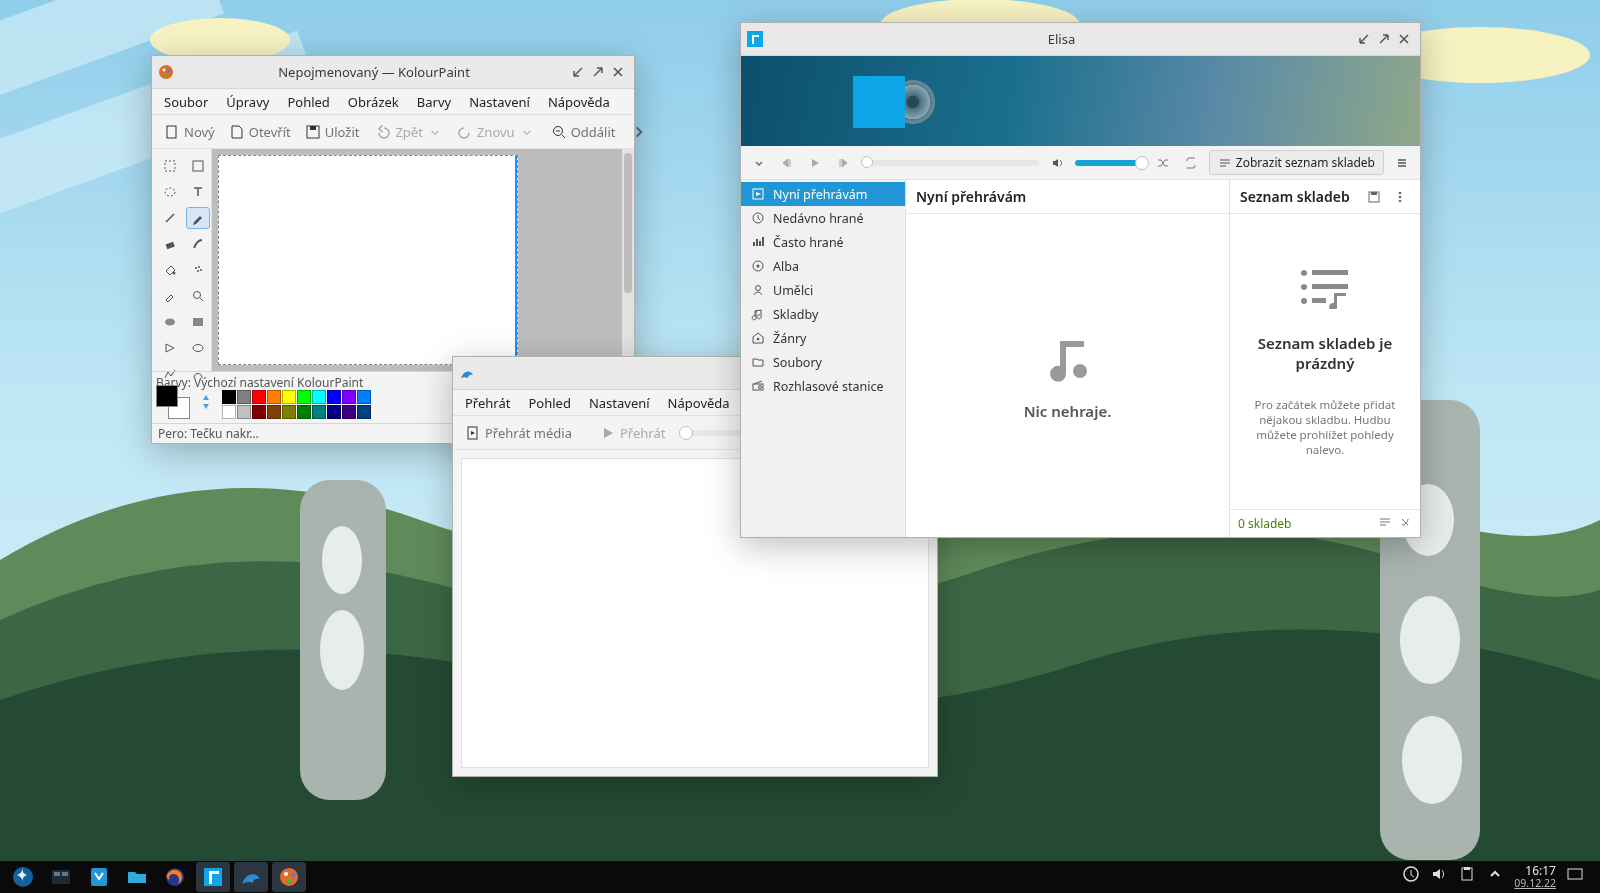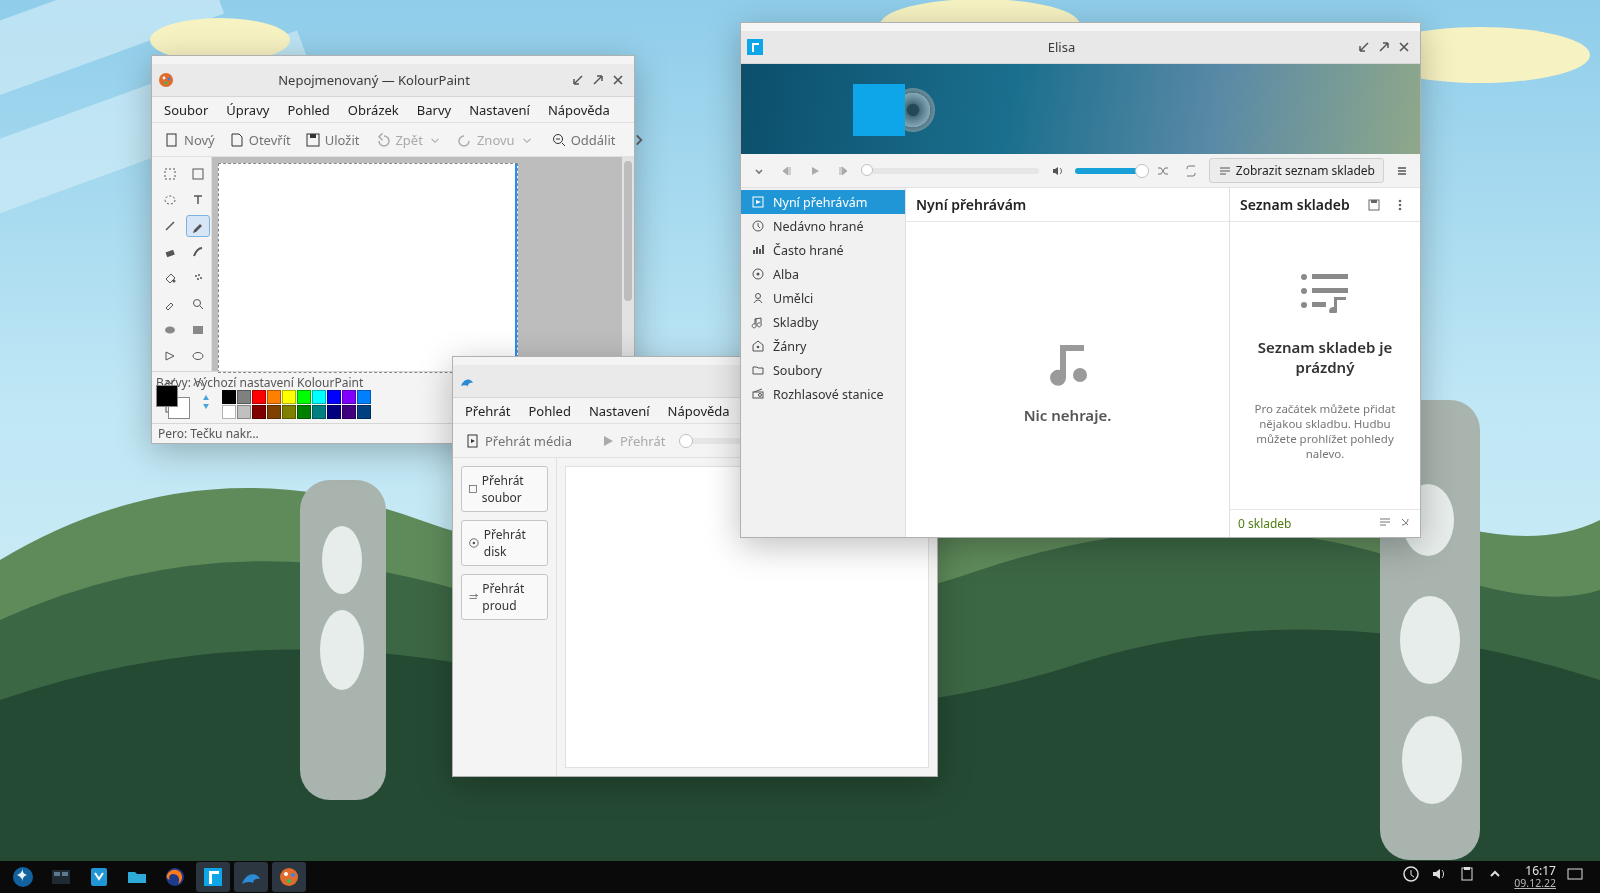--- a/index.html
+++ b/index.html
@@ -11,21 +11,21 @@
 .win {
   position: absolute;
   background: #f4f4f4;
   border: 1px solid #b0b0b0;
   box-shadow: 0 8px 32px rgba(0,0,0,.25);
   display: flex; flex-direction: column;
   font-size: 13px; color: #232323;
 }
 .titlebar {
   height: 28px; display: flex; align-items: center;
-  padding: 16px 6px; background: #eaeaea; border-bottom: 1px solid #d6d6d6; margin-top: 8px;
+  padding: 16px 6px; background: #eaeaea; border-bottom: 1px solid #d6d6d6;
 }
 .titlebar .appicon { width: 16px; height: 16px; margin-right: 6px; }
 .titlebar .title { flex: 1; text-align: center; font-size: 13px; color: #3a3a3a; }
 .tbtn { width: 20px; height: 20px; display:flex; align-items:center; justify-content:center; color:#555; border-radius:3px; }
 
 
 .menubar { height: 26px; display:flex; align-items:center; padding: 0 4px; gap:2px; background:#f4f4f4; border-bottom:1px solid #e0e0e0;}
 .menuitem { padding: 3px 8px; border-radius:3px; font-size:13px; }
 
 
@@ -429,42 +429,20 @@
         <svg viewBox="0 0 16 16">
           <path d="M4 3l9 5-9 5z" fill="#aaa"></path>
         </svg>
         <span>Přehrát</span>
       </span>
     <div class="slider">
         <div class="knob"></div>
       </div>
   </div>
   <div class="dbody">
-    <div class="dside">
-      <div class="dsidebtn">
-          <svg class="ic14" viewBox="0 0 14 14">
-            <rect x="2" y="2" width="10" height="10" fill="none" stroke="#555"></rect>
-          </svg>
-          <span>Přehrát soubor</span>
-        </div>
-      <div class="dsidebtn">
-          <svg class="ic14" viewBox="0 0 14 14">
-            <circle cx="7" cy="7" r="5" fill="none" stroke="#555"></circle>
-            <circle cx="7" cy="7" r="1.5" fill="#555"></circle>
-          </svg>
-          <span>Přehrát disk</span>
-        </div>
-      <div class="dsidebtn">
-          <svg class="ic14" viewBox="0 0 14 14">
-            <path d="M2 5h10M2 9h10" stroke="#555"></path>
-            <path d="M10 3l3 2-3 2" fill="none" stroke="#555"></path>
-          </svg>
-          <span>Přehrát proud</span>
-        </div>
-    </div>
     <div class="dmain"></div>
   </div>
 </div>
 
 <div id="elisa" class="win">
   <div class="titlebar">
     <span class="appicon">
       <svg viewBox="0 0 16 16">
           <rect width="16" height="16" fill="#0ea5e9"></rect>
           <path d="M5 4h7v2H7v7H5z" fill="#fff"></path>

